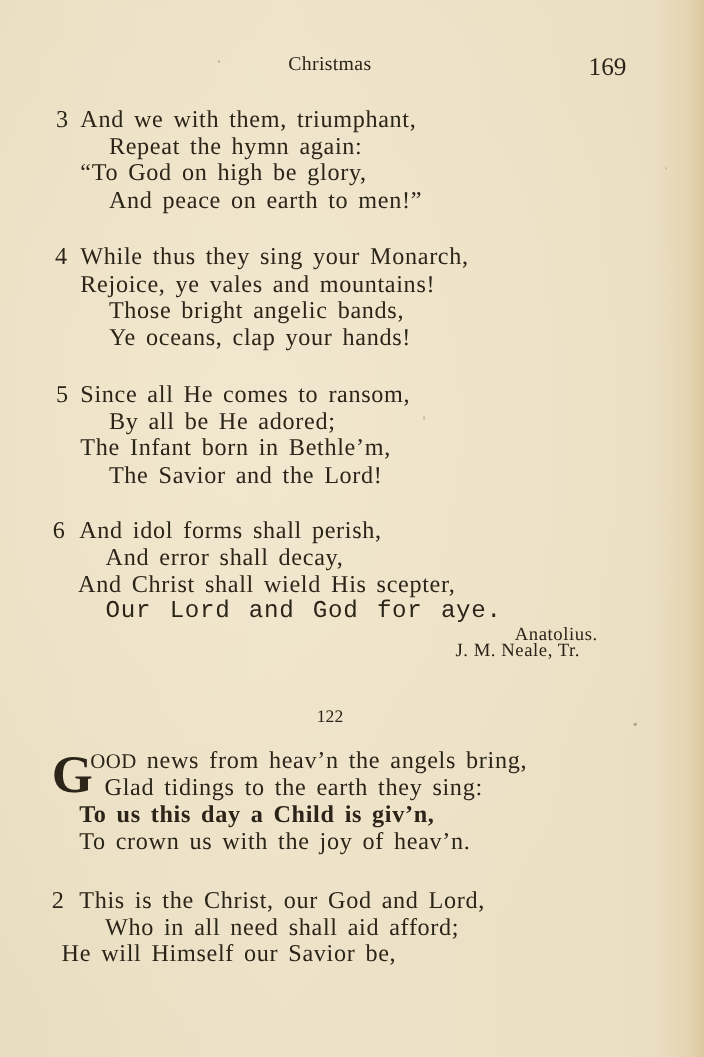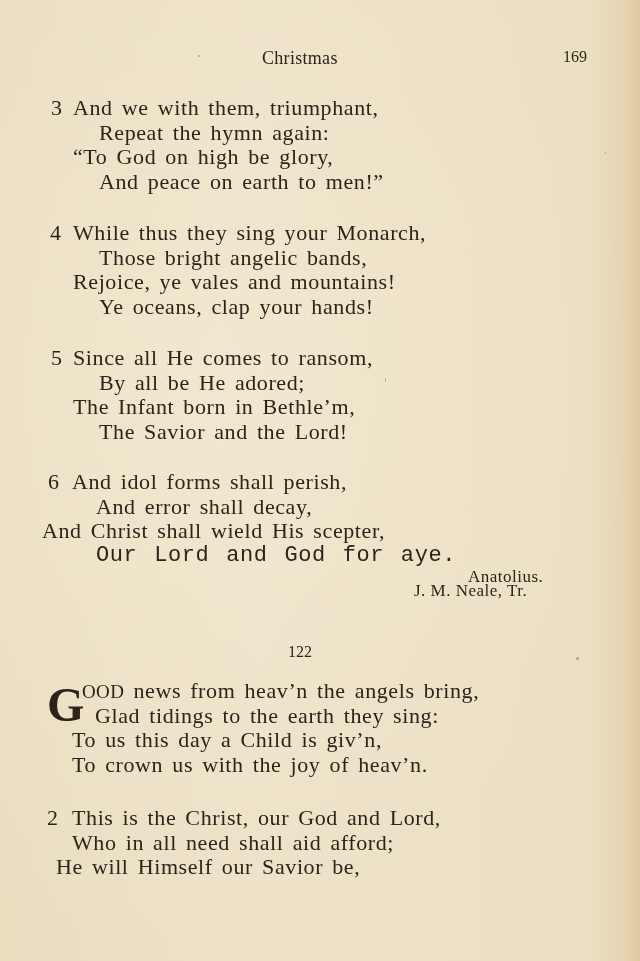--- a/index.html
+++ b/index.html
@@ -36,23 +36,22 @@
       top: 48px;
       left: 262px;
       font-size: 18px;
       letter-spacing: 0.3px;
       font-family: "Liberation Serif", serif;
     }
     .page-number {
       position: absolute;
       top: 48px;
       left: 535px;
-      font-size: 16px;
+      font-size: 23px;
       font-family: "Liberation Serif", serif;
-      margin-left: 28px;
     }
     .stanza {
       position: absolute;
       left: 0;
       font-family: "Liberation Serif", serif;
       font-size: 22px;
       line-height: 24.5px;
       letter-spacing: 0.6px;
       word-spacing: 3px;
     }
@@ -120,66 +119,66 @@
   <div class="line l-2"><span>Repeat the hymn again:</span></div>
   <div class="line" style="padding-left:73px;"><span>“To God on high be glory,</span></div>
   <div class="line l-4"><span>And peace on earth to men!”</span></div>
 </div>
 
 <div class="stanza" style="top:221px;">
   <div class="line l-1">
     <span class="verse-num" style="left:50px;">4</span>
     <span>While thus they sing your Monarch,</span>
   </div>
+  <div class="line l-3"><span>Rejoice, ye vales and mountains!</span></div>
   <div class="line l-2"><span>Those bright angelic bands,</span></div>
-  <div class="line l-3"><span>Rejoice, ye vales and mountains!</span></div>
   <div class="line l-4"><span>Ye oceans, clap your hands!</span></div>
 </div>
 
 <div class="stanza" style="top:346px;">
   <div class="line l-1">
     <span class="verse-num" style="left:51px;">5</span>
     <span>Since all He comes to ransom,</span>
   </div>
   <div class="line l-2"><span>By all be He adored;</span></div>
   <div class="line l-3"><span>The Infant born in Bethle’m,</span></div>
   <div class="line l-4"><span>The Savior and the Lord!</span></div>
 </div>
 
 <div class="stanza" style="top:470px;">
   <div class="line" style="padding-left:72px;">
     <span class="verse-num" style="left:48px;">6</span>
     <span>And idol forms shall perish,</span>
   </div>
   <div class="line" style="padding-left:96px;"><span>And error shall decay,</span></div>
-  <div class="line" style="padding-left:42px;"><span>And Christ shall wield His scepter,</span></div>
+  <div class="line" style="padding-left:71px;"><span>And Christ shall wield His scepter,</span></div>
   <div class="line" style="padding-left:96px;font-family:Liberation Mono, monospace;"><span>Our Lord and God for aye.</span></div>
 </div>
 
 <div class="attribution" style="top:567px; left:468px;">Anatolius.</div>
 <div class="attribution" style="top:581px; left:414px;">J. M. Neale, Tr.</div>
 
 <div class="hymn-number">122</div>
 
 <div class="dropcap">G</div>
 
 <div class="stanza" style="top:679px;">
   <div class="line" style="padding-left:82px;">
     <span class="smallcaps">OOD</span><span> news from heav’n the angels bring,</span>
   </div>
   <div class="line" style="padding-left:95px;"><span>Glad tidings to the earth they sing:</span></div>
-  <div class="line" style="padding-left:72px;"><span>To us this day a Child is giv’n,</span></div>
+  <div class="line" style="padding-left:72px;font-weight:bold;"><span>To us this day a Child is giv’n,</span></div>
   <div class="line" style="padding-left:72px;"><span>To crown us with the joy of heav’n.</span></div>
 </div>
 
 <div class="stanza" style="top:806px;">
   <div class="line" style="padding-left:72px;">
     <span class="verse-num" style="left:47px;">2</span>
     <span>This is the Christ, our God and Lord,</span>
   </div>
-  <div class="line" style="padding-left:72px;"><span>Who in all need shall aid afford;</span></div>
+  <div class="line" style="padding-left:72px;text-align:center;"><span>Who in all need shall aid afford;</span></div>
   <div class="line" style="padding-left:56px;"><span>He will Himself our Savior be,</span></div>
 </div>
 
 <div class="speck" style="left:198px; top:55px; width:2px; height:2px;"></div>
 <div class="speck" style="left:385px; top:378px; width:1px; height:4px;"></div>
 <div class="speck" style="left:576px; top:657px; width:3px; height:3px;"></div>
 <div class="speck" style="left:605px; top:152px; width:1px; height:2px;"></div>
 
 </body></html>

